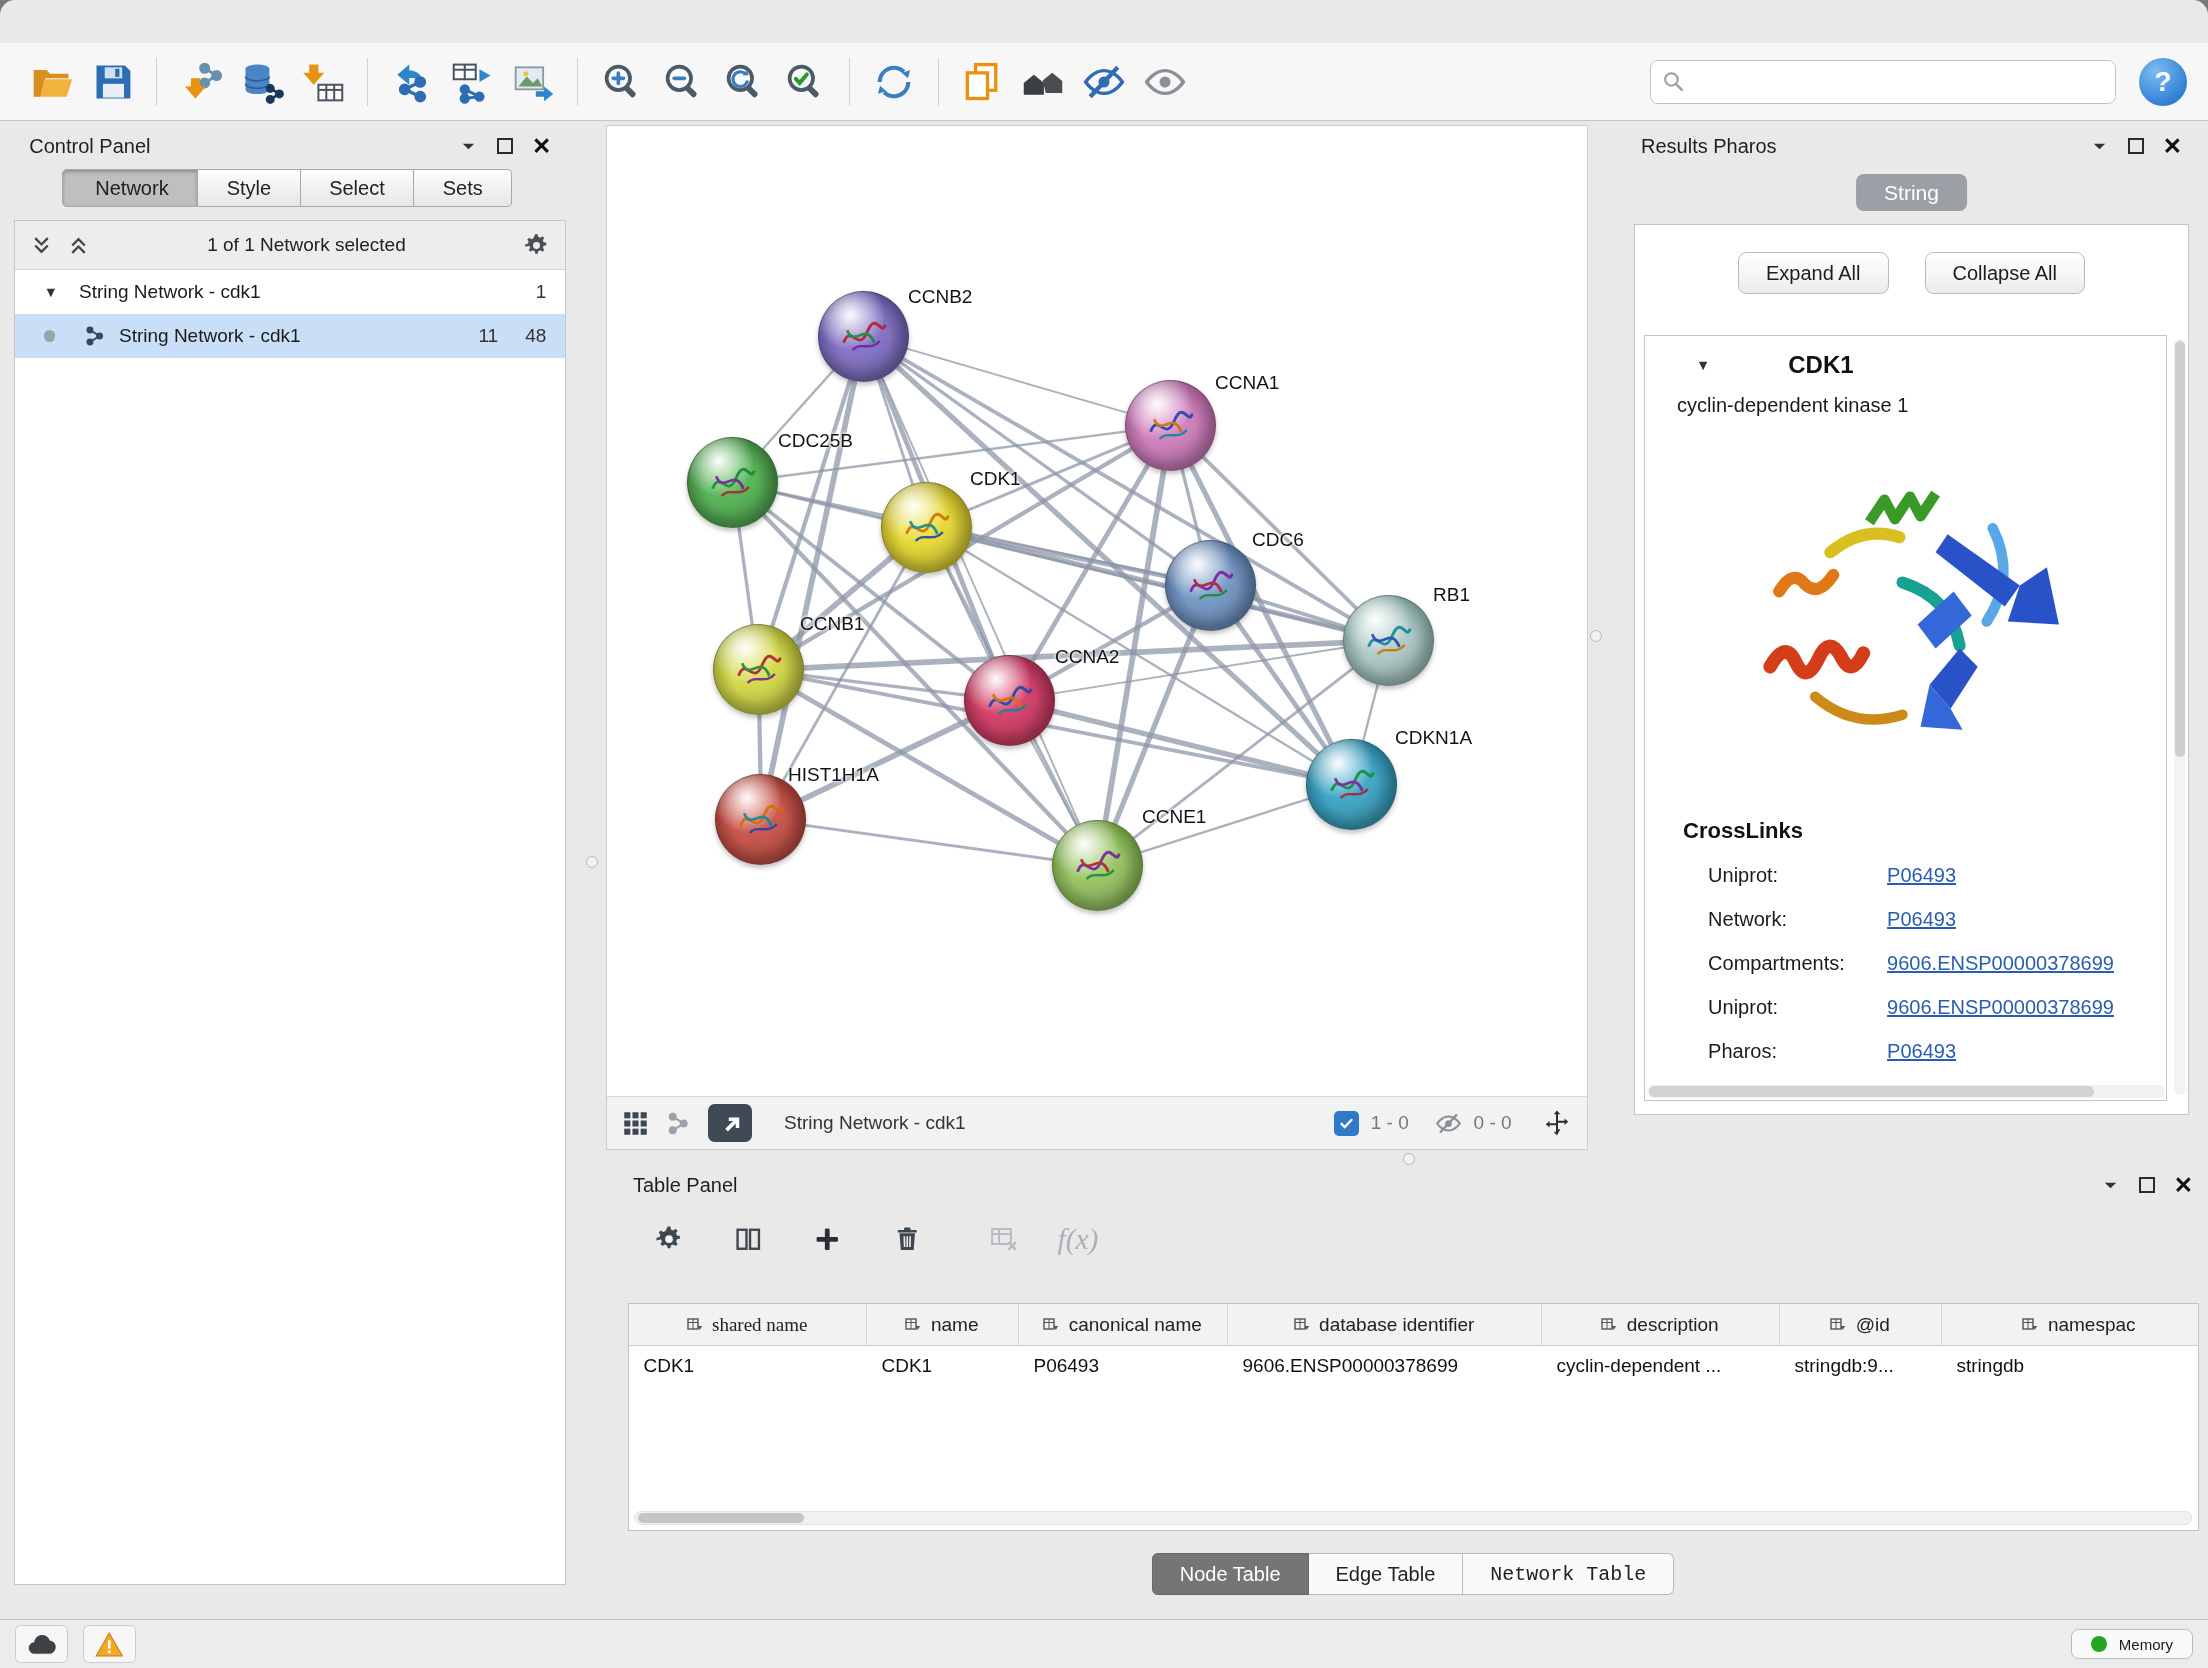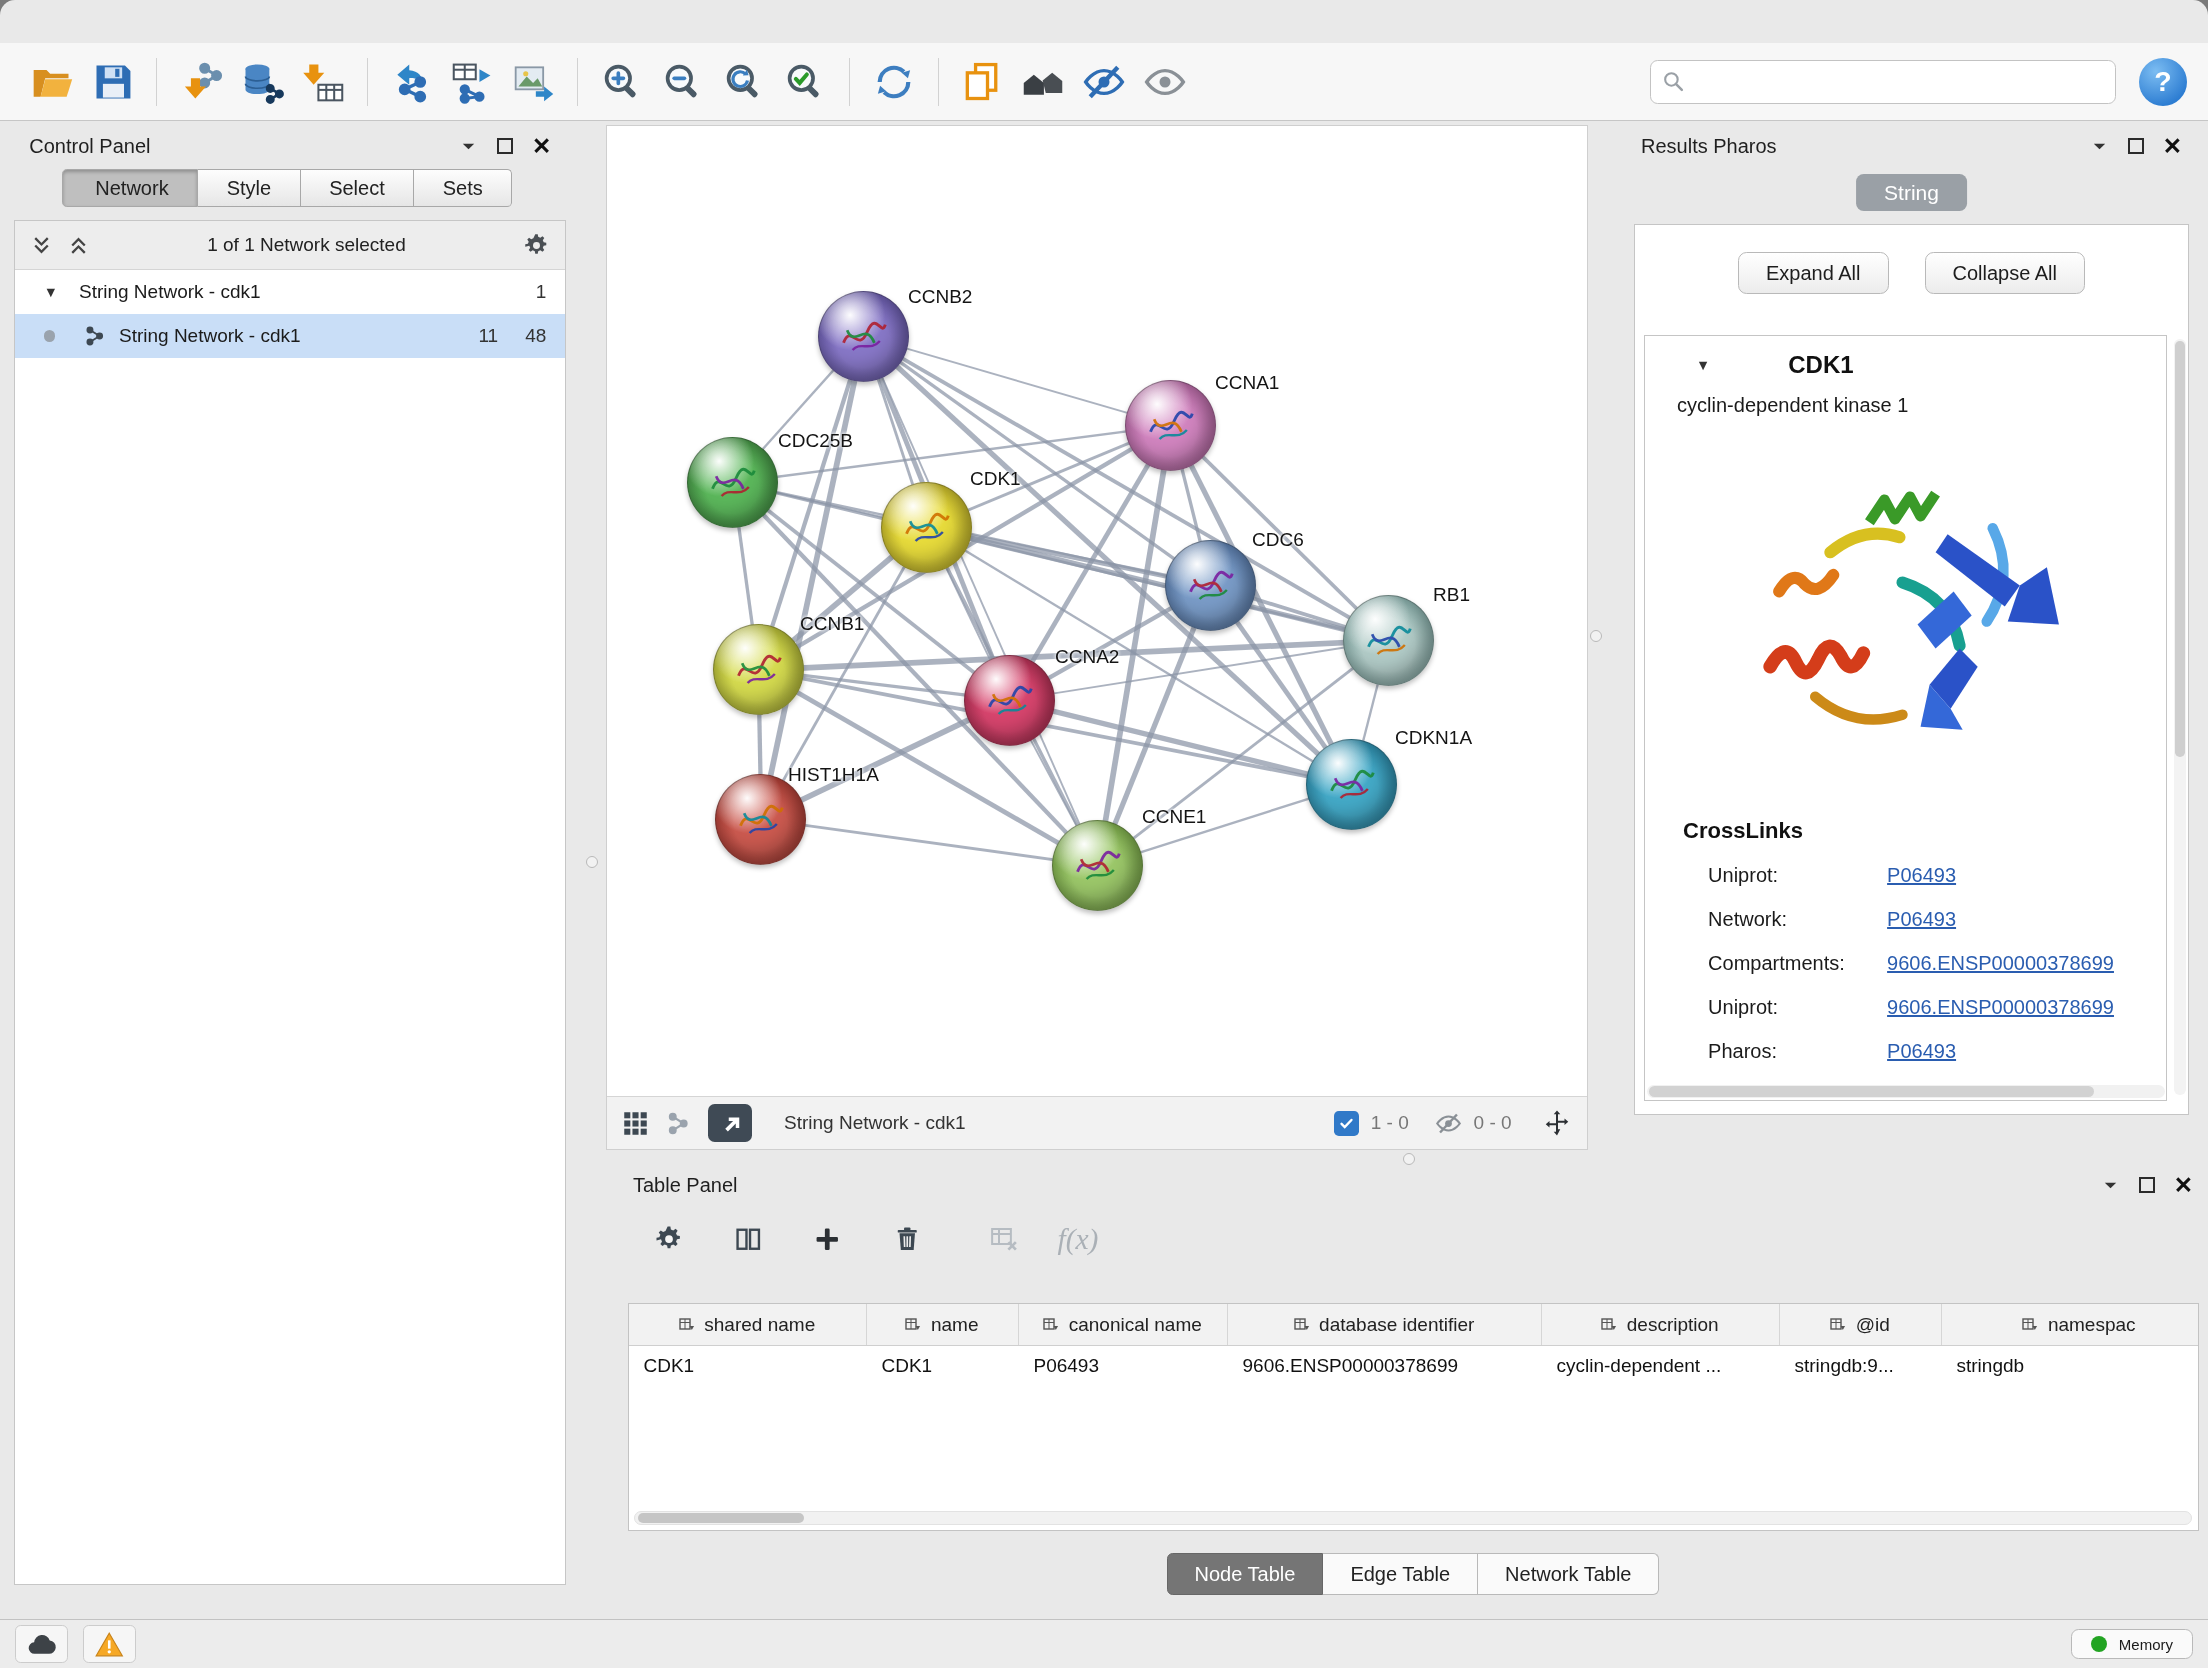--- a/index.html
+++ b/index.html
@@ -109,21 +109,21 @@
     border-right:1px solid #d6d6d6;overflow:hidden;white-space:nowrap;flex:none;}
   .col-ic{line-height:0;}
   .tr{display:flex;height:40px;}
   .td{display:flex;align-items:center;padding-left:15px;font-size:19px;color:#111;flex:none;
     overflow:hidden;white-space:nowrap;}
   .hscroll{position:absolute;left:5.7px;right:5.7px;bottom:4.8px;height:14.3px;background:#f1f1f1;border:1px solid #e2e2e2;border-radius:7.6px;}
   .hscroll .thumb{position:absolute;top:1px;bottom:1px;left:2.9px;width:166px;background:#c5c5c5;border-radius:6.7px;}
   .tabs-row{position:absolute;left:0;right:0;bottom:7.6px;display:flex;justify-content:center;}
   .btab{padding:8.6px 27px;font-size:20px;border:1px solid #b9b9b9;border-left-width:0;background:#fafafa;color:#222;}
   .btab:first-child{border-left-width:1px;border-radius:5.7px 0 0 5.7px;}
-  .btab:last-child{border-radius:0 5.7px 5.7px 0;}
+  .btab:last-child{border-radius:0 5.7px 5.7px 0;font-family:Liberation Mono, monospace;}
   .btab.sel{background:#757575;color:#fff;border-color:#676767;}
 
   
   .statusbar{position:absolute;left:0;right:0;bottom:0;height:49px;background:#ececec;border-top:1px solid #c2c2c2;
     display:flex;align-items:center;gap:15px;padding:0 15px;}
   .sb-btn{height:38px;min-width:53px;border:1px solid #cccccc;border-radius:5.7px;background:#f6f6f6;
     display:flex;align-items:center;justify-content:center;}
   .memory-btn{margin-left:auto;display:flex;align-items:center;gap:11.4px;border:1px solid #b9b9b9;border-radius:7.6px;
     background:#fafafa;padding:5.7px 19px;font-size:15px;color:#1b1b1b;}
   .green-dot{width:16px;height:16px;border-radius:50%;background:#23a423;}
@@ -677,21 +677,21 @@
             <rect x="2.5" y="4" width="15" height="12"></rect>
             <line x1="2.5" y1="8" x2="17.5" y2="8"></line>
             <line x1="8" y1="4" x2="8" y2="16"></line>
             <path d="M15.5 14.5l6 6M21.5 14.5l-6 6" stroke-width="2.2"></path>
           </svg>
         </span>
       <span class="fx">f(x)</span>
     </div>
     <div class="table-box">
       <div class="t-head">
-          <div class="th" style="width: 238px;">
+          <div class="th" style="width: 238px; font-family: Liberation Serif, serif;">
             <span class="col-ic"><svg width="16" height="16" viewBox="0 0 16 16">
                 <rect x="1" y="2" width="10" height="10" fill="none" stroke="#555" stroke-width="1.4"></rect>
                 <line x1="1" y1="5.5" x2="11" y2="5.5" stroke="#555"></line>
                 <line x1="6" y1="2" x2="6" y2="12" stroke="#555"></line>
                 <path d="M10.5 9l2.3 4 2.3-4z" fill="#555"></path>
               </svg></span>
             <span>shared name</span>
           </div>
           <div class="th" style="width: 152px;">
             <span class="col-ic"><svg width="16" height="16" viewBox="0 0 16 16">

